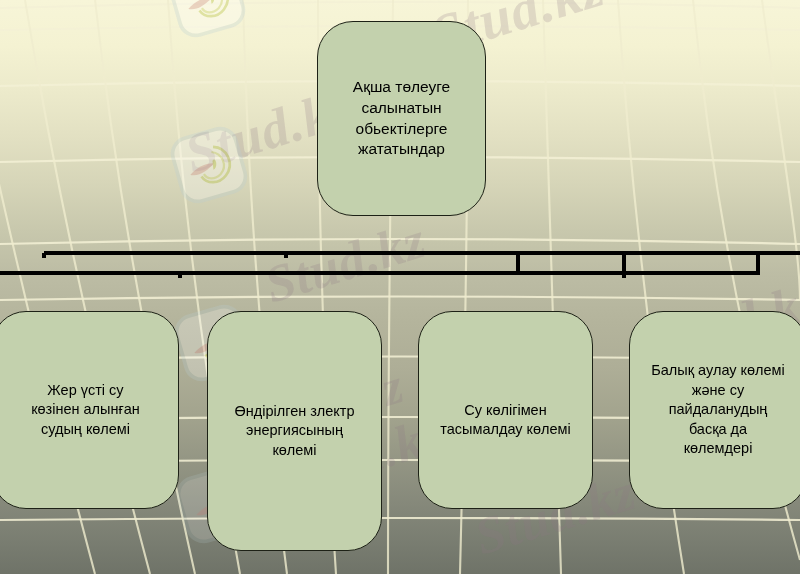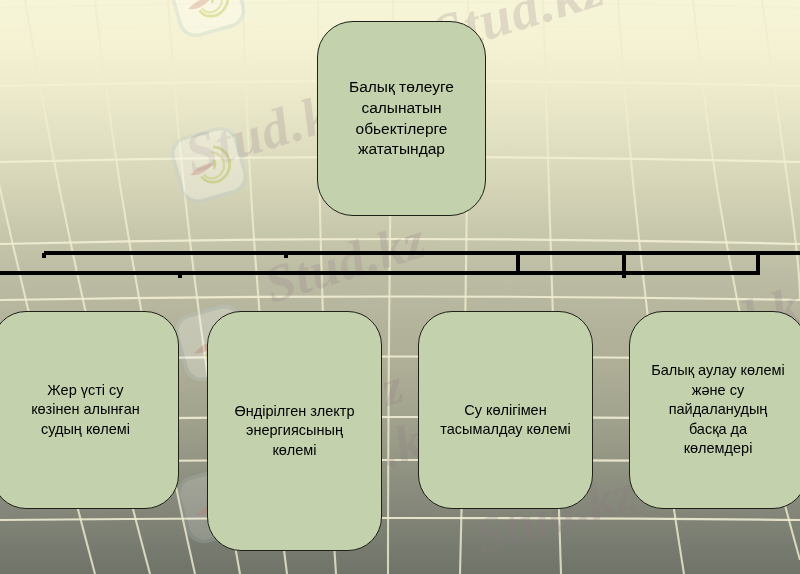--- a/index.html
+++ b/index.html
@@ -213,21 +213,21 @@
       <line x1="286" y1="253" x2="286" y2="258"></line>
       <line x1="624" y1="273" x2="624" y2="278"></line>
 
       <line x1="518" y1="253" x2="518" y2="273"></line>
       <line x1="624" y1="253" x2="624" y2="273"></line>
       <line x1="758" y1="253" x2="758" y2="273"></line>
     </g>
   </svg>
 
   <div class="node" id="node-top">
-    <span class="txt">Балық төлеуге
+    <span class="txt">Ақша төлеуге
 салынатын
 обьектілерге
 жататындар</span>
   </div>
 
   <div class="node" id="node-1">
     <span class="txt">Жер үсті су
 көзінен алынған
 судың көлемі</span>
   </div>

